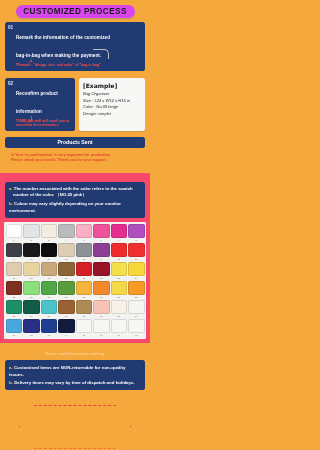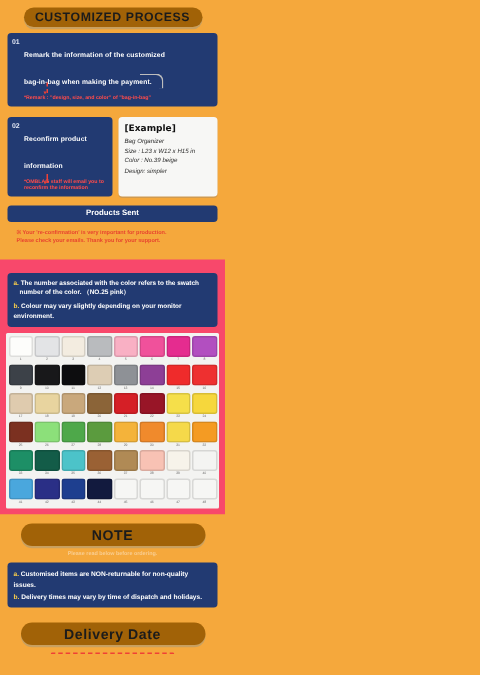--- a/index.html
+++ b/index.html
@@ -8,21 +8,21 @@
     font-family: "Liberation Sans", sans-serif;
     background: #f5a83c;
     overflow: hidden;
   }
   .page { position: relative; width: 150px; height: 450px; }
 
   
   .banner {
     position: relative;
     margin: 0 auto;
-    background: #a16207;
+    background: #d946ef;
     border-radius: 9px;
     box-shadow: 0 1.5px 0 #c9a05f;
     text-align: center;
     font-weight: bold;
     color: #1b1b1b;
     letter-spacing: .4px;
   }
 
   
   .sec-process {
@@ -459,30 +459,28 @@
           </div>
           <div class="sw">
             <div class="chip" style="background: rgb(246, 246, 244);"></div>
             <span class="lbl">48</span>
           </div>
         </div>
     </div>
   </div>
 
   <div class="sec-note">
-    <div class="banner">NOTE</div>
     <div class="sub-note">Please read below before ordering.</div>
     <div class="note-box">
       <div><span class="k">a.</span><span> Customised items are NON-returnable for non-quality issues.</span></div>
       <div><span class="k">b.</span><span> Delivery times may vary by time of dispatch and holidays.</span></div>
     </div>
   </div>
 
   <div class="sec-deliv">
-    <div class="banner">Delivery Date</div>
 
     <div class="hexwrap">
       <div class="hex"></div>
       <div class="hex-inner">
         
         
         
       </div>
     </div>
 

